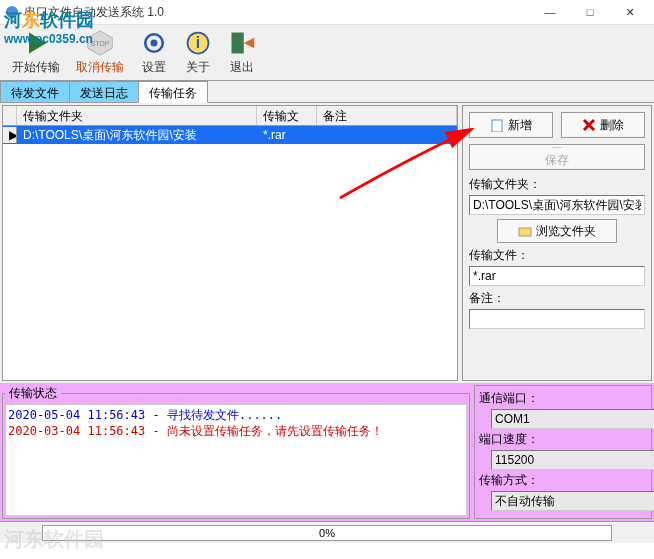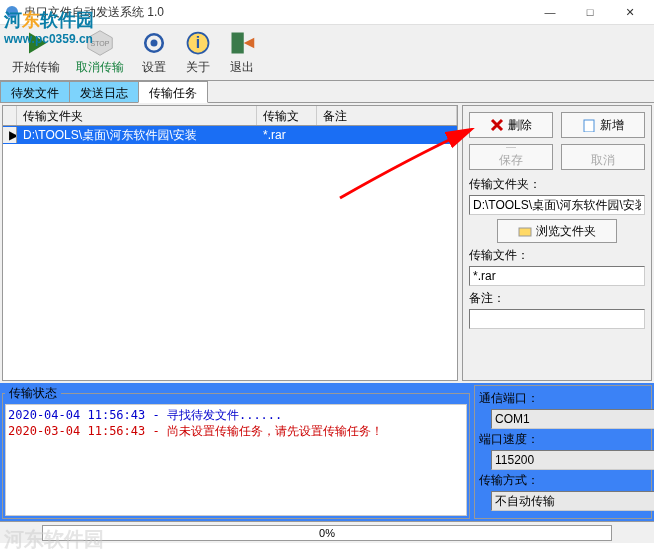--- a/index.html
+++ b/index.html
@@ -8,21 +8,21 @@
 .titlebar .icon { width: 16px; height: 16px; margin-right: 4px; }
 .titlebar .title { flex: 1; font-size: 12px; color: #333; }
 .titlebar .winbtns { display: flex; }
 .titlebar .winbtn { width: 40px; height: 25px; display: flex; align-items: center; justify-content: center; font-size: 11px; color: #333; }
 .watermark { position: absolute; top: 8px; left: 4px; z-index: 100; font-size: 18px; font-weight: bold; pointer-events: none; }
 .watermark .line1 { color: #0a7ea8; }
 .watermark .line1 .accent { color: #f5a623; }
 .watermark .line2 { color: #0a7ea8; font-size: 12px; }
 .toolbar { height: 56px; background: #f0f0f0; display: flex; padding: 2px 4px; border-bottom: 1px solid #999; }
 .tbtn { display: flex; flex-direction: column; align-items: center; justify-content: center; padding: 2px 8px; font-size: 12px; color: #333; }
-.tbtn.disabled { color: #15803d; }
+.tbtn.disabled { color: #c2410c; }
 .tbtn .ticon { width: 28px; height: 28px; margin-bottom: 2px; }
 .tabs { display: flex; background: #f0f0f0; border-bottom: 1px solid #999; height: 22px; }
 .tab { padding: 3px 10px; border: 1px solid #999; border-bottom: none; background: #7dd3fc; margin-right: -1px; font-size: 12px; }
 .tab.active { background: #fff; border-bottom: 1px solid #fff; margin-bottom: -1px; z-index: 1; }
 .workarea { height: 280px; display: flex; background: #f0f0f0; padding: 2px; }
 .leftpanel { flex: 1; display: flex; flex-direction: column; border: 1px solid #999; background: #fff; margin-right: 4px; }
 .tbl-header { display: flex; background: #f0f0f0; border-bottom: 1px solid #999; height: 20px; }
 .th { padding: 2px 6px; border-right: 1px solid #ccc; font-size: 12px; }
 .th1 { width: 14px; }
 .th2 { width: 240px; }
@@ -37,21 +37,21 @@
 .c3 { width: 60px; }
 .c4 { flex: 1; }
 .rightpanel { width: 190px; padding: 6px; background: #f0f0f0; border: 1px solid #999; }
 .btnrow { display: flex; gap: 8px; margin-bottom: 6px; }
 .btn { flex: 1; height: 26px; border: 1px solid #999; background: #f8f8f8; display: flex; align-items: center; justify-content: center; font-size: 12px; gap: 4px; }
 .btn.disabled { color: #aaa; flex-direction: column; }
 .formrow { margin-bottom: 4px; }
 .formrow label { display: block; font-size: 12px; margin-bottom: 2px; }
 .formrow input { width: 100%; height: 20px; border: 1px inset #ccc; background: #fff; font-size: 12px; padding: 1px 3px; font-family: inherit; }
 .browsebtn { margin: 4px auto; width: 120px; height: 24px; border: 1px solid #999; background: #f8f8f8; display: flex; align-items: center; justify-content: center; font-size: 12px; gap: 4px; }
-.statusarea { height: 138px; display: flex; padding: 2px; background: #3b82f6; }
+.statusarea { height: 138px; display: flex; padding: 2px; background: #f0abfc; }
 .statusleft { flex: 1; margin-right: 4px; }
 .statusleft fieldset { border: 1px solid #999; height: 100%; padding: 2px; }
 .statusleft legend { font-size: 12px; padding: 0 4px; }
 .logbox { background: #fff; border: 1px solid #ccc; height: 112px; padding: 2px; font-family: SimSun, monospace; font-size: 12px; line-height: 16px; }
 .log-blue { color: #0000cc; }
 .log-red { color: #cc0000; }
 .statusright { width: 178px; padding: 4px; border: 1px solid #999; }
 .statusright .formrow { margin-bottom: 2px; }
 .statusright input { background: #e8e8e8; margin-left: 12px; }
 .footer { height: 22px; display: flex; align-items: center; padding: 2px; background: #f0f0f0; border-top: 1px solid #999; }
@@ -139,44 +139,38 @@
         <div class="cell c2">D:\TOOLS\桌面\河东软件园\安装</div>
         <div class="cell c3">*.rar</div>
         <div class="cell c4"></div>
       </div>
     </div>
   </div>
   <div class="rightpanel">
     <div class="btnrow">
       <div class="btn">
         <svg width="14" height="14">
+            <rect x="2" y="2" width="10" height="12" fill="#fff" stroke="#4a90d9"></rect>
+          </svg>
+        <span>新增</span>
+      </div>
+      <div class="btn">
+        <svg width="14" height="14">
             <path d="M2 2 L12 12 M12 2 L2 12" stroke="#cc0000" stroke-width="3"></path>
           </svg>
         <span>删除</span>
-      </div>
-      <div class="btn">
-        <svg width="14" height="14">
-            <rect x="2" y="2" width="10" height="12" fill="#fff" stroke="#4a90d9"></rect>
-          </svg>
-        <span>新增</span>
       </div>
     </div>
     <div class="btnrow">
       <div class="btn disabled">
         <svg width="14" height="14">
             <rect x="2" y="2" width="10" height="10" fill="#ccc"></rect>
           </svg>
         <span>保存</span>
       </div>
-      <div class="btn disabled">
-        <svg width="14" height="14">
-            <path d="M10 4 A5 5 0 1 1 3 8" fill="none" stroke="#ccc" stroke-width="2"></path>
-          </svg>
-        <span>取消</span>
-      </div>
     </div>
     <div class="formrow">
       <label>传输文件夹：</label>
       <input value="D:\TOOLS\桌面\河东软件园\安装" style="">
     </div>
     <div class="browsebtn">
       <svg width="14" height="12">
           <rect x="1" y="3" width="12" height="8" fill="#ffd966" stroke="#999"></rect>
         </svg>
       <span>浏览文件夹</span>
@@ -190,21 +184,21 @@
       <input value="" style="">
     </div>
   </div>
 </div>
 
 <div class="statusarea">
   <div class="statusleft">
     <fieldset>
       <legend>传输状态</legend>
       <div class="logbox">
-        <div class="log-blue">2020-04-04 11:56:43 - 寻找待发文件......</div>
+        <div class="log-blue">2020-05-04 11:56:43 - 寻找待发文件......</div>
         <div class="log-red">2020-03-04 11:56:43 - 尚未设置传输任务，请先设置传输任务！</div>
       </div>
     </fieldset>
   </div>
   <div class="statusright">
     <div class="formrow">
       <label>通信端口：</label>
       <input readonly="" value="COM1" style="">
     </div>
     <div class="formrow">

